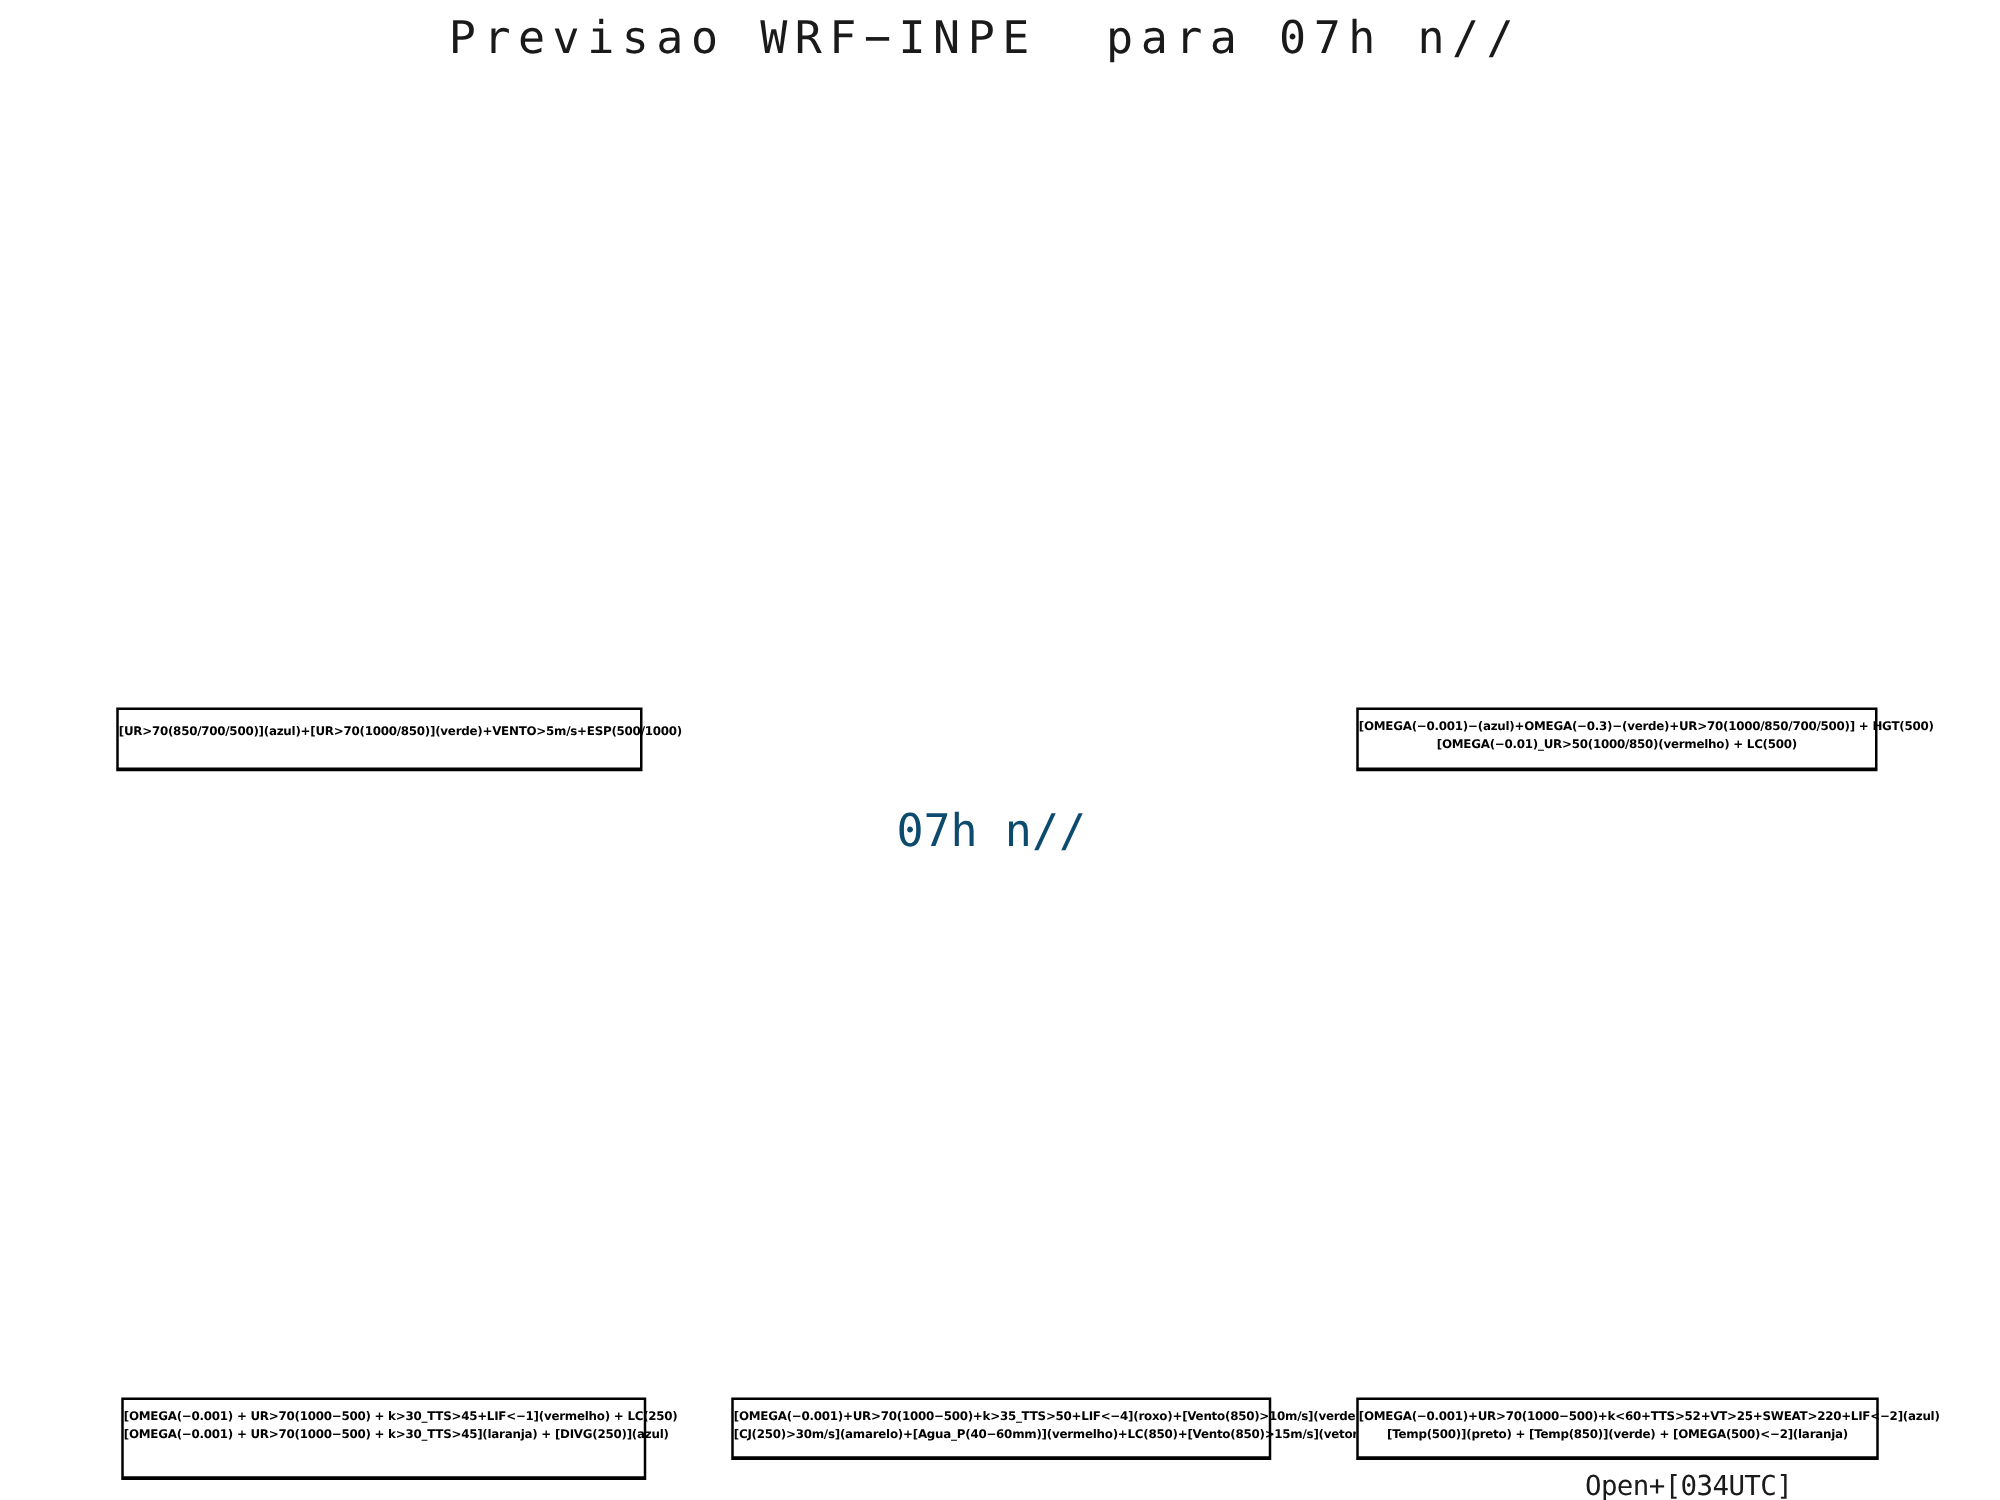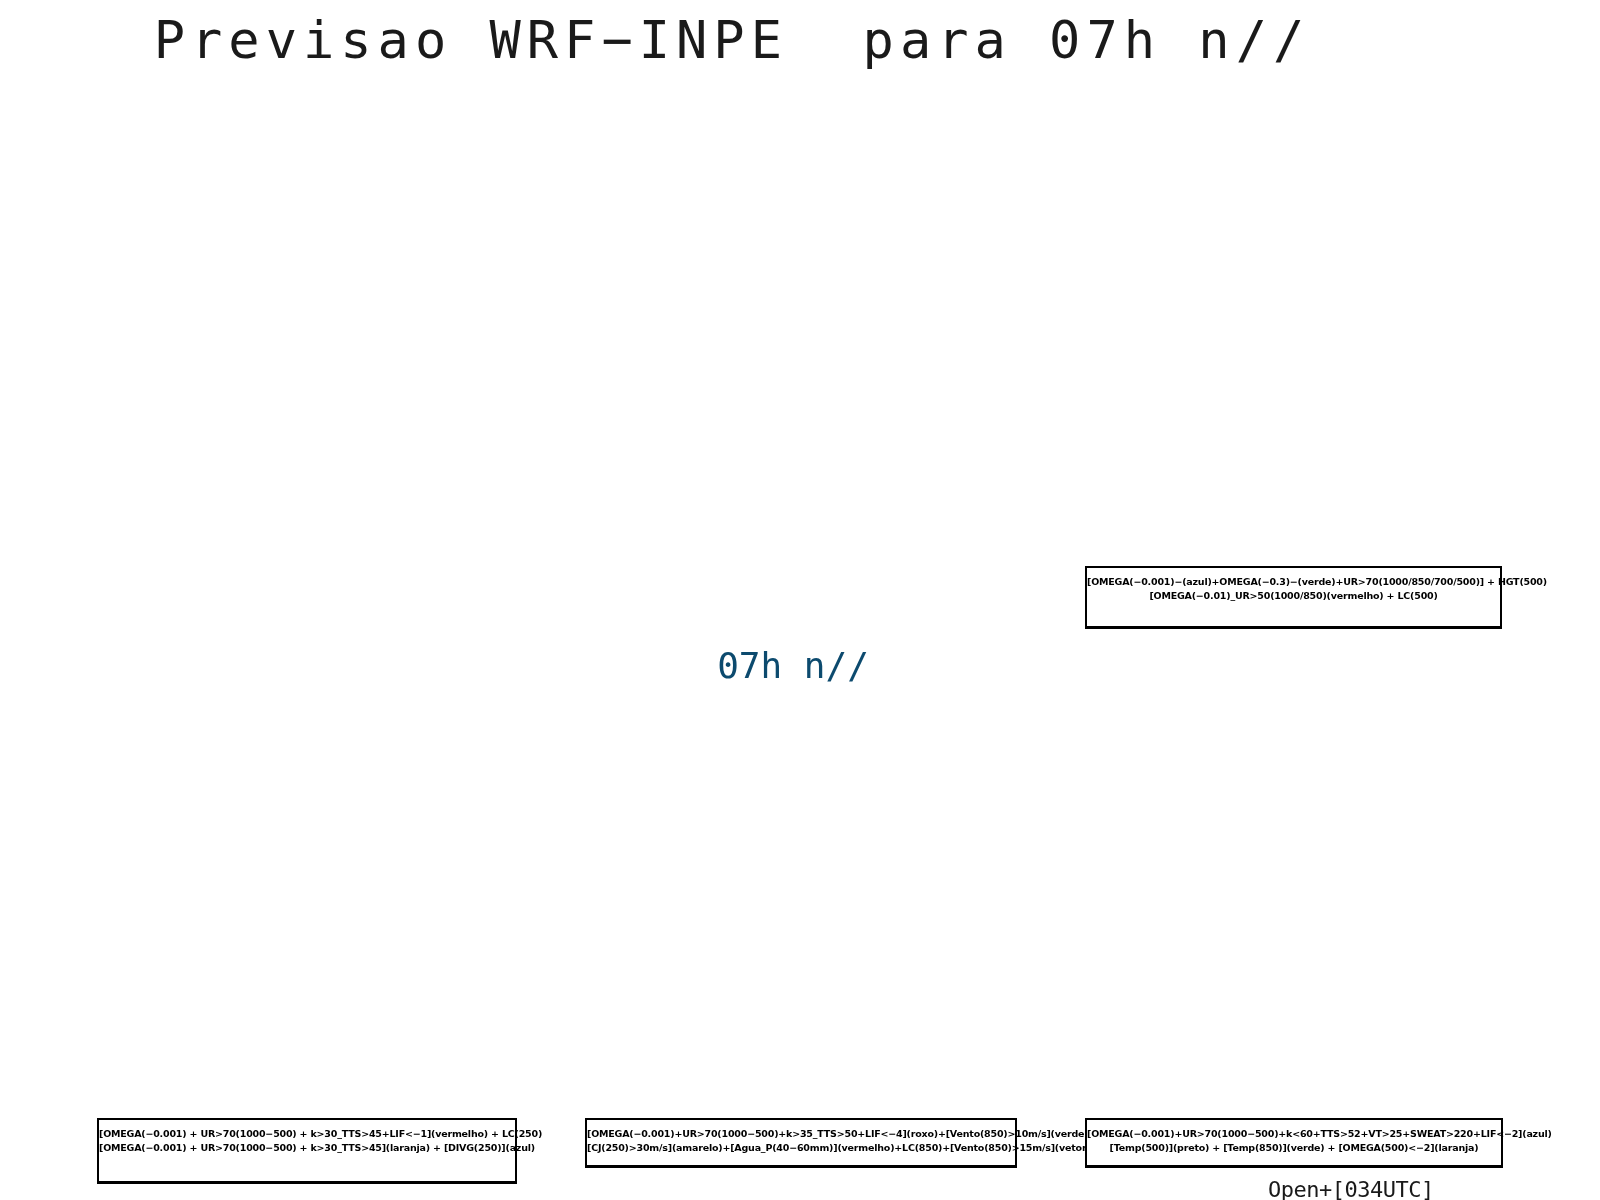--- a/index.html
+++ b/index.html
@@ -17,25 +17,25 @@
   }
   .stage {
     position: absolute;
     inset: 0;
     background: #ffffff;
   }
   
   .plot-title {
     position: absolute;
     top: 10px;
-    left: 732px;
+    left: 788px;
     transform: translateX(-50%);
     font-family: "DejaVu Sans Mono", monospace;
     font-weight: 400;
-    font-size: 52px;
+    font-size: 36px;
     letter-spacing: 6px;
     white-space: pre;
     color: #1a1a1a;
   }
   .center-label {
     position: absolute;
     top: 645px;
     left: 793px;
     transform: translateX(-50%);
     font-family: "DejaVu Sans Mono", monospace;
@@ -67,32 +67,36 @@
     font-family: "DejaVu Sans", sans-serif;
     font-weight: bold;
     font-size: 9.5px;
     line-height: 14px;
     letter-spacing: -0.2px;
     white-space: pre;
     color: #000000;
   }
   .b0 { left: 93px;   top: 566px;  width: 421px; height: 51px; padding-top: 11px; }
   .b1 { left: 593px;  top: 566px;  width: 407px; height: 51px; padding-top: 7px; }
-  .b2 { left: 1085px; top: 566px;  width: 417px; height: 63px; padding-top: 7px; }
+  .b2 { left: 1085px; top: 566px;  width: 417px; height: 51px; padding-top: 7px; }
   .b3 { left: 97px;   top: 1118px; width: 420px; height: 66px; padding-top: 7px; }
   .b4 { left: 585px;  top: 1118px; width: 432px; height: 50px; padding-top: 7px; }
   .b5 { left: 1085px; top: 1118px; width: 418px; height: 50px; padding-top: 7px; }
 </style>
 </head>
 <body>
 
 <div class="stage">
 
   <div class="plot-title">Previsao WRF−INPE  para 07h n//</div>
 
+  <div class="legend-box b0">
+    <span class="legend-line">[UR&gt;70(850/700/500)](azul)+[UR&gt;70(1000/850)](verde)+VENTO&gt;5m/s+ESP(500/1000)</span>
+    <span class="legend-line"></span>
+  </div>
 
 
   <div class="legend-box b2">
     <span class="legend-line">[OMEGA(−0.001)−(azul)+OMEGA(−0.3)−(verde)+UR&gt;70(1000/850/700/500)] + HGT(500)</span>
     <span class="legend-line">[OMEGA(−0.01)_UR&gt;50(1000/850)(vermelho) + LC(500)</span>
   </div>
 
   <div class="center-label">07h n//</div>
 
   <div class="legend-box b3">

